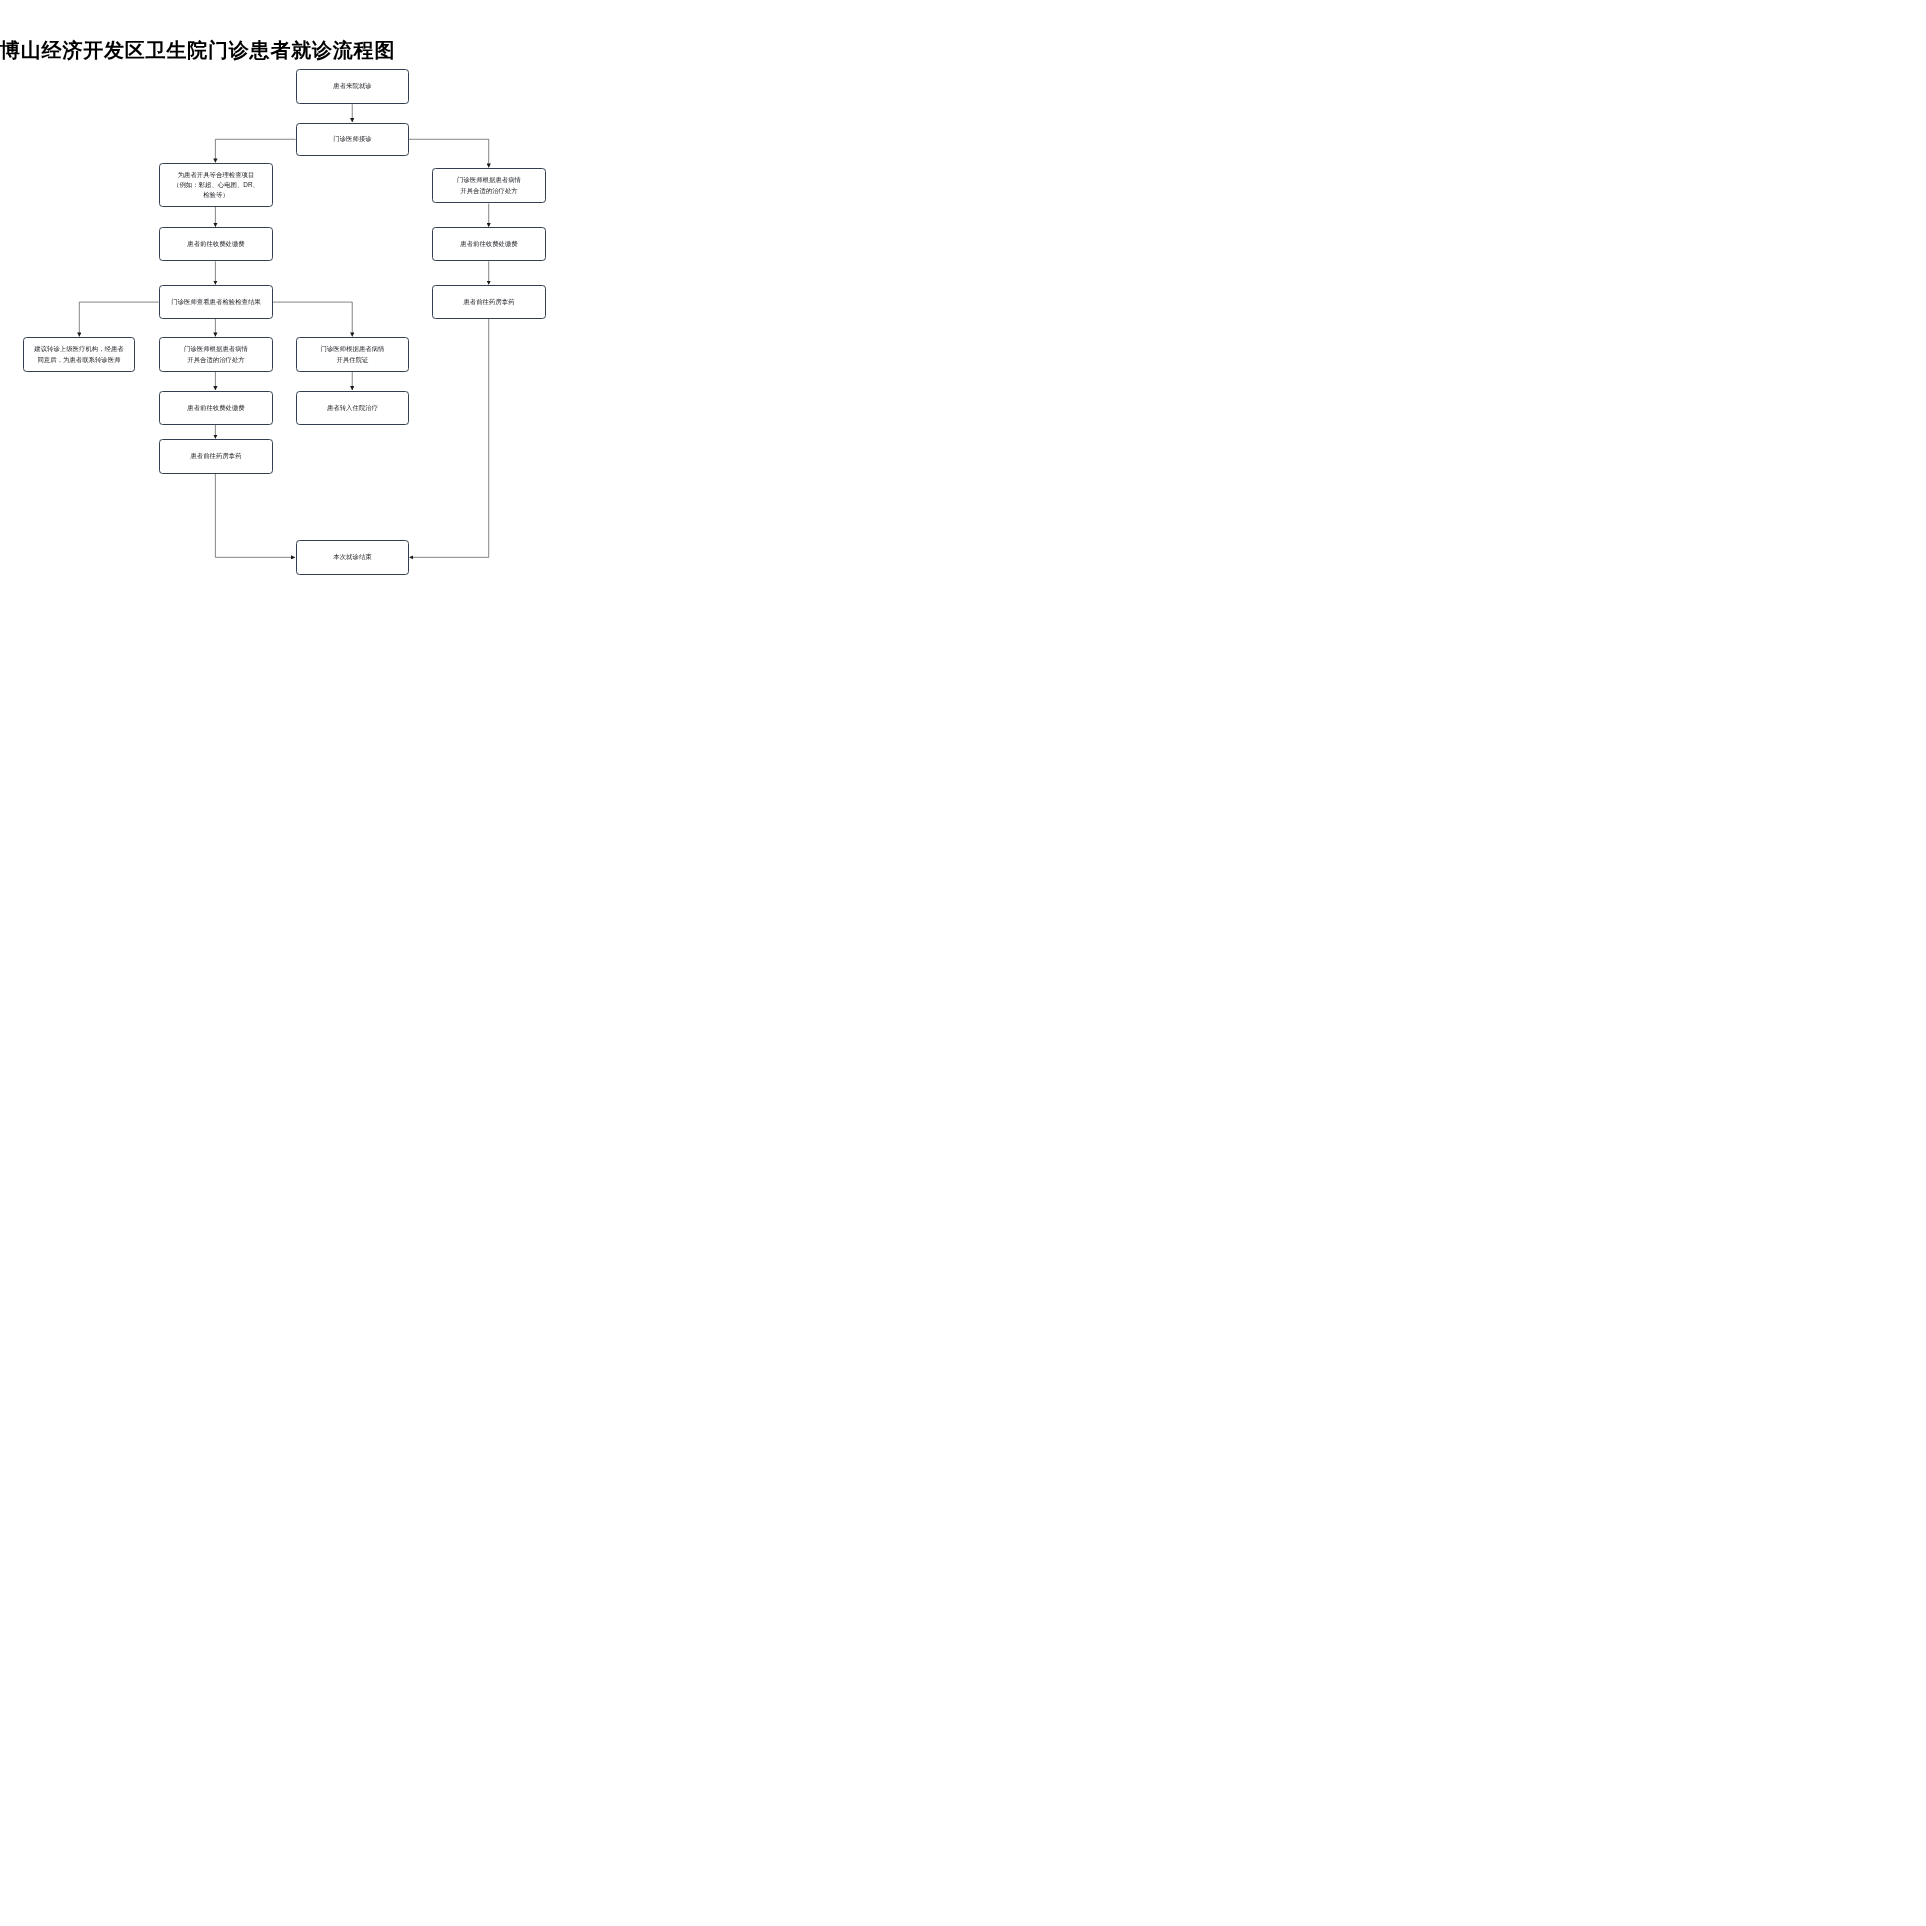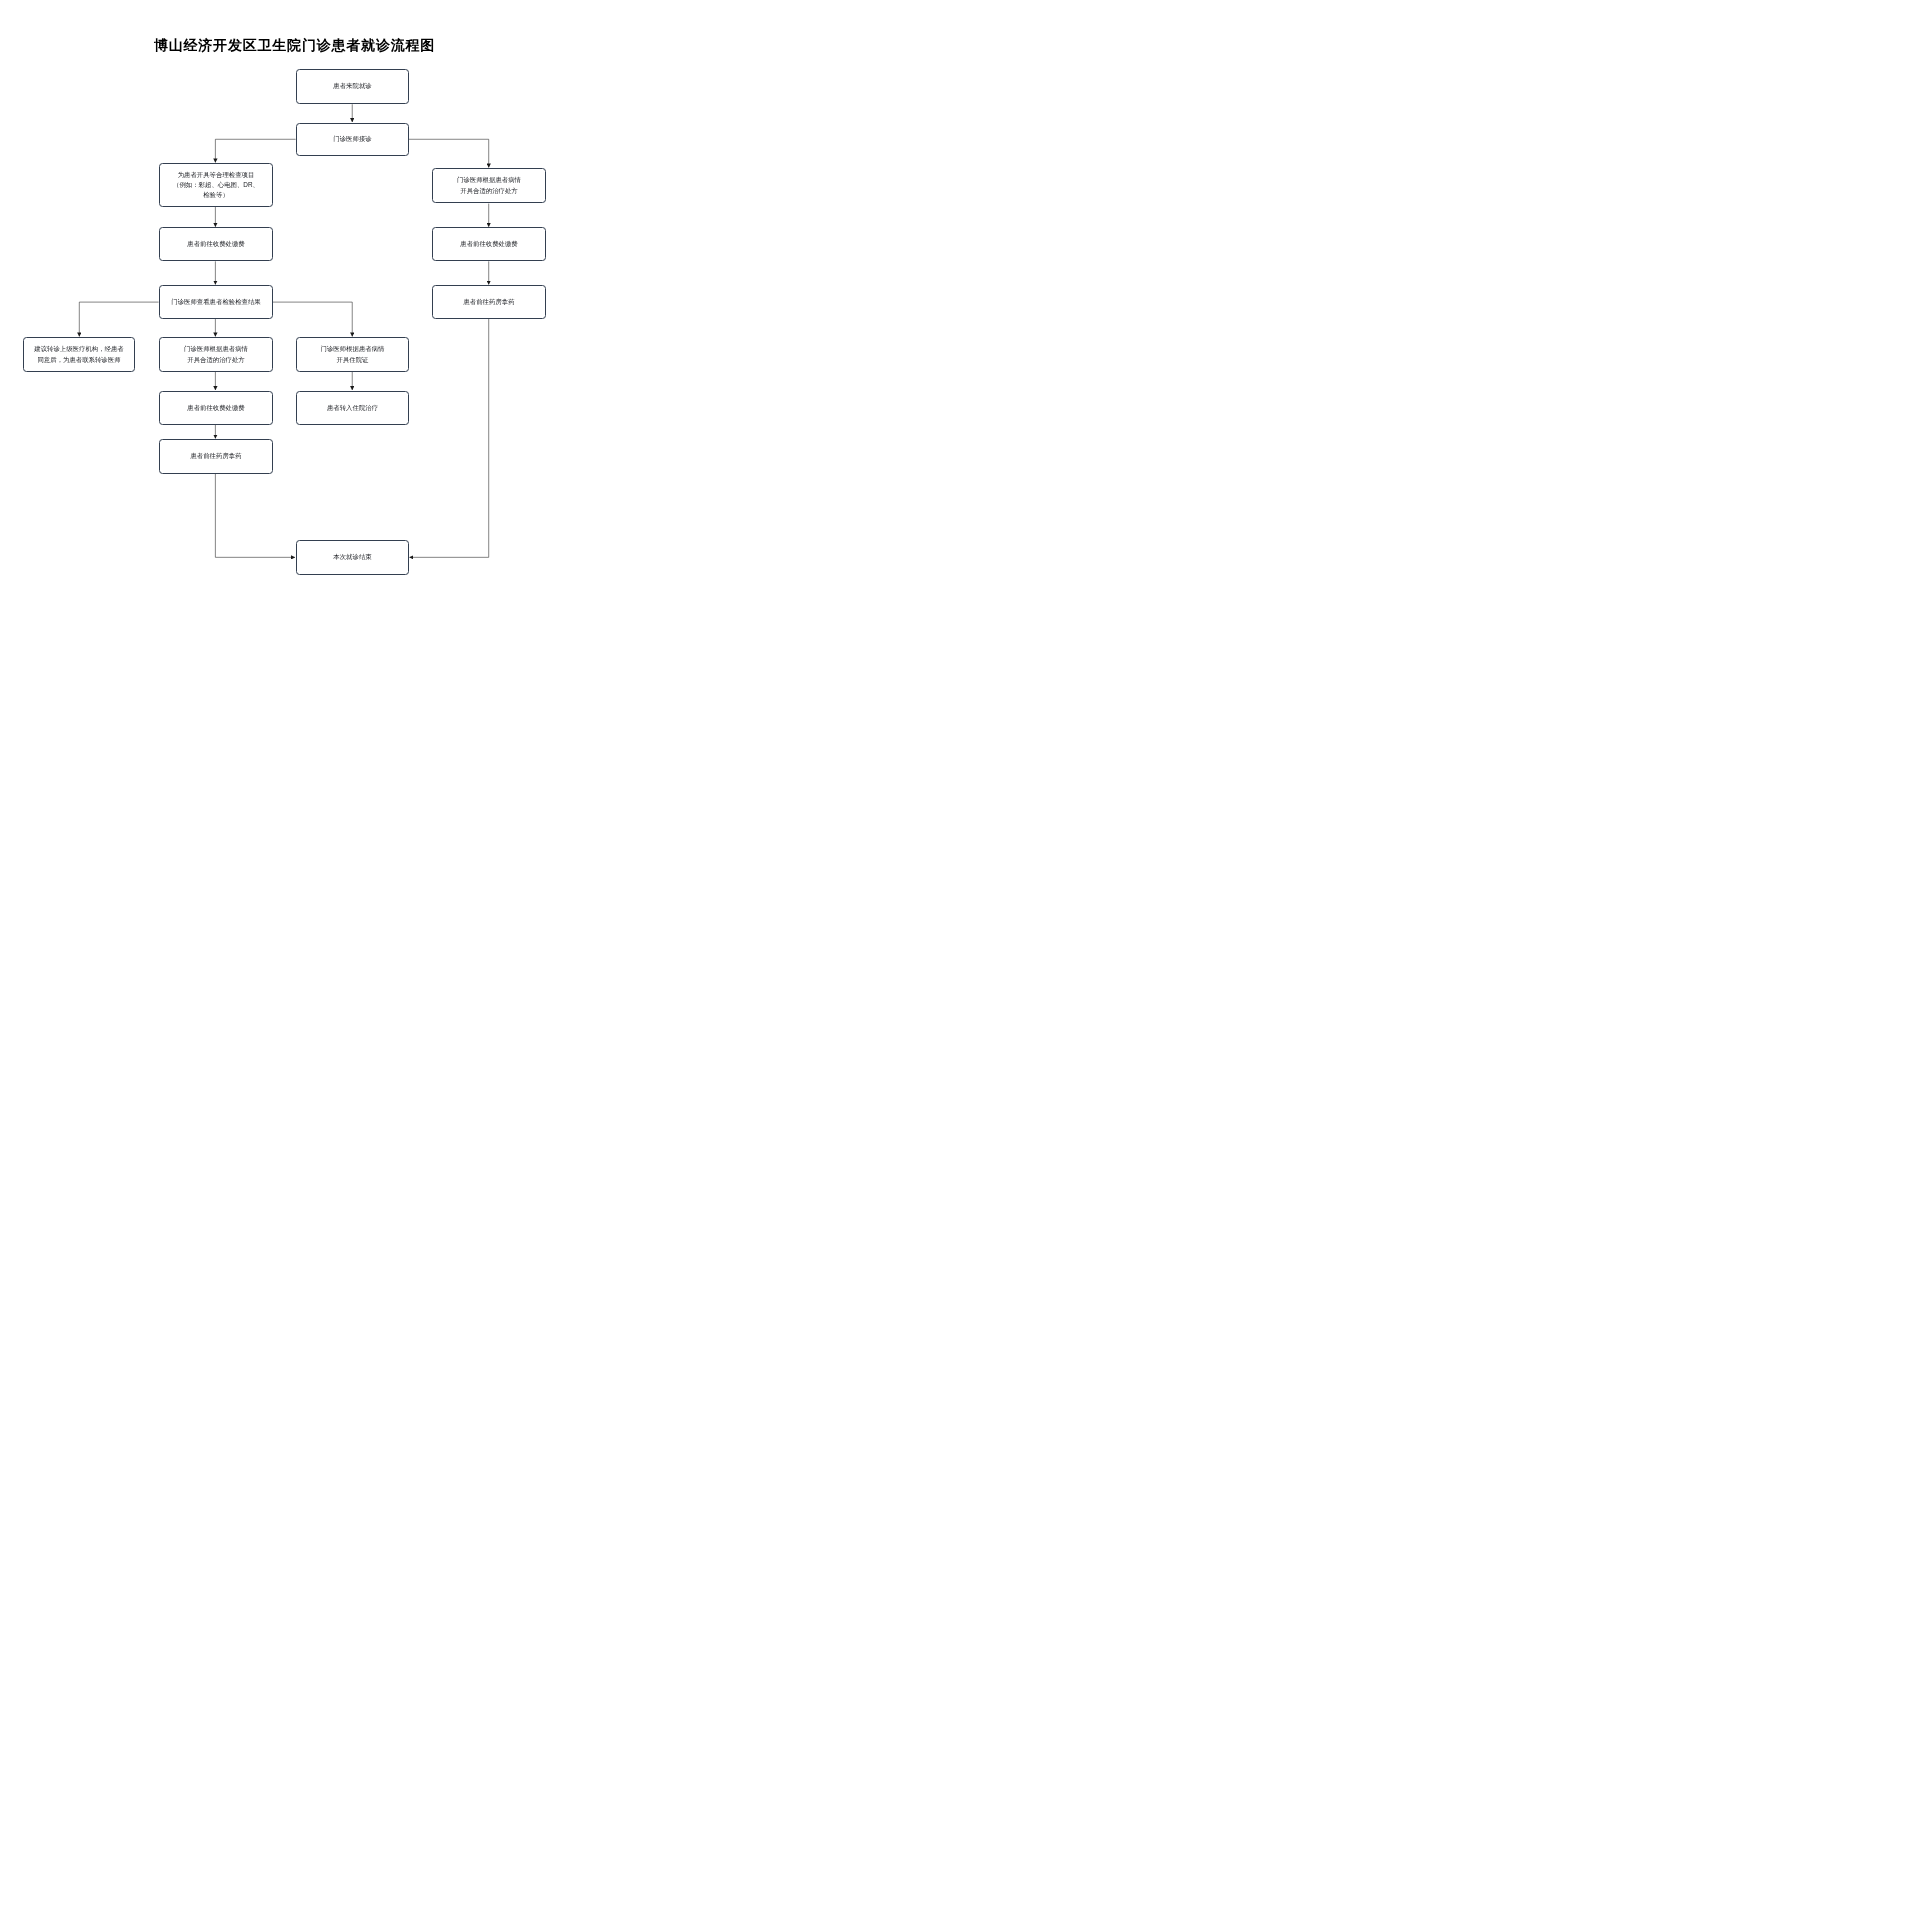--- a/index.html
+++ b/index.html
@@ -13,24 +13,24 @@
     height: 620px;
     background: #ffffff;
     font-family: "Liberation Sans", sans-serif;
     overflow: hidden;
   }
   .page-title {
     position: absolute;
     top: 37px;
     left: 0;
     width: 100%;
-    text-align: center;
+    text-align: left;
     font-family: "Liberation Serif", serif;
     font-weight: bold;
-    font-size: 14px;
+    font-size: 20px;
     color: #000000;
     letter-spacing: 0.8px;
   }
   svg.connectors {
     position: absolute;
     left: 0;
     top: 0;
     width: 589px;
     height: 620px;
   }

